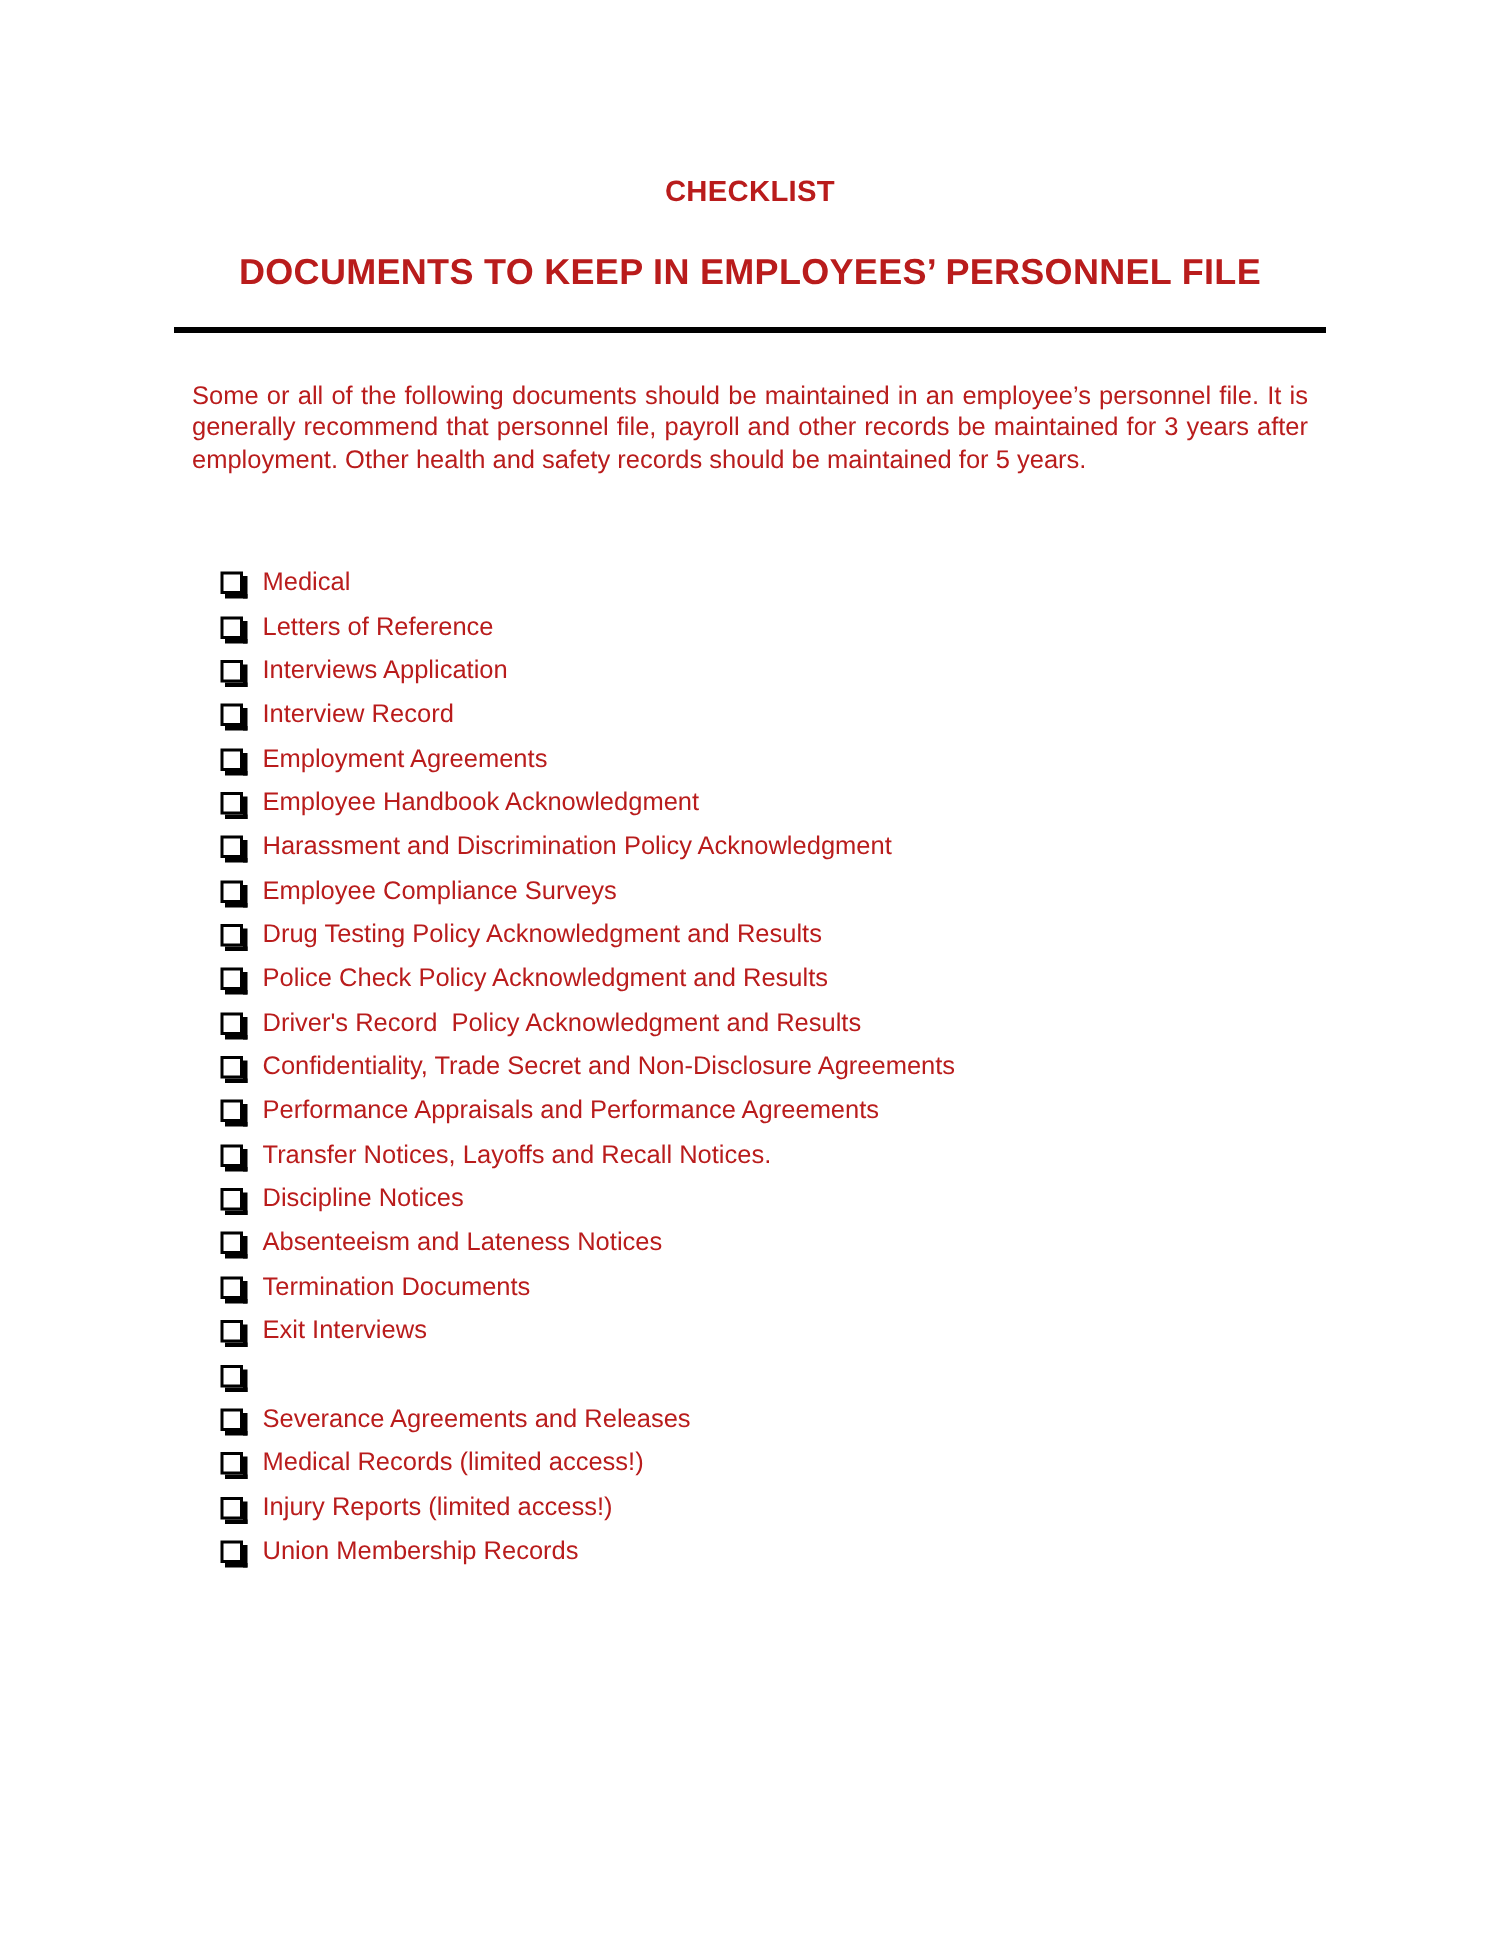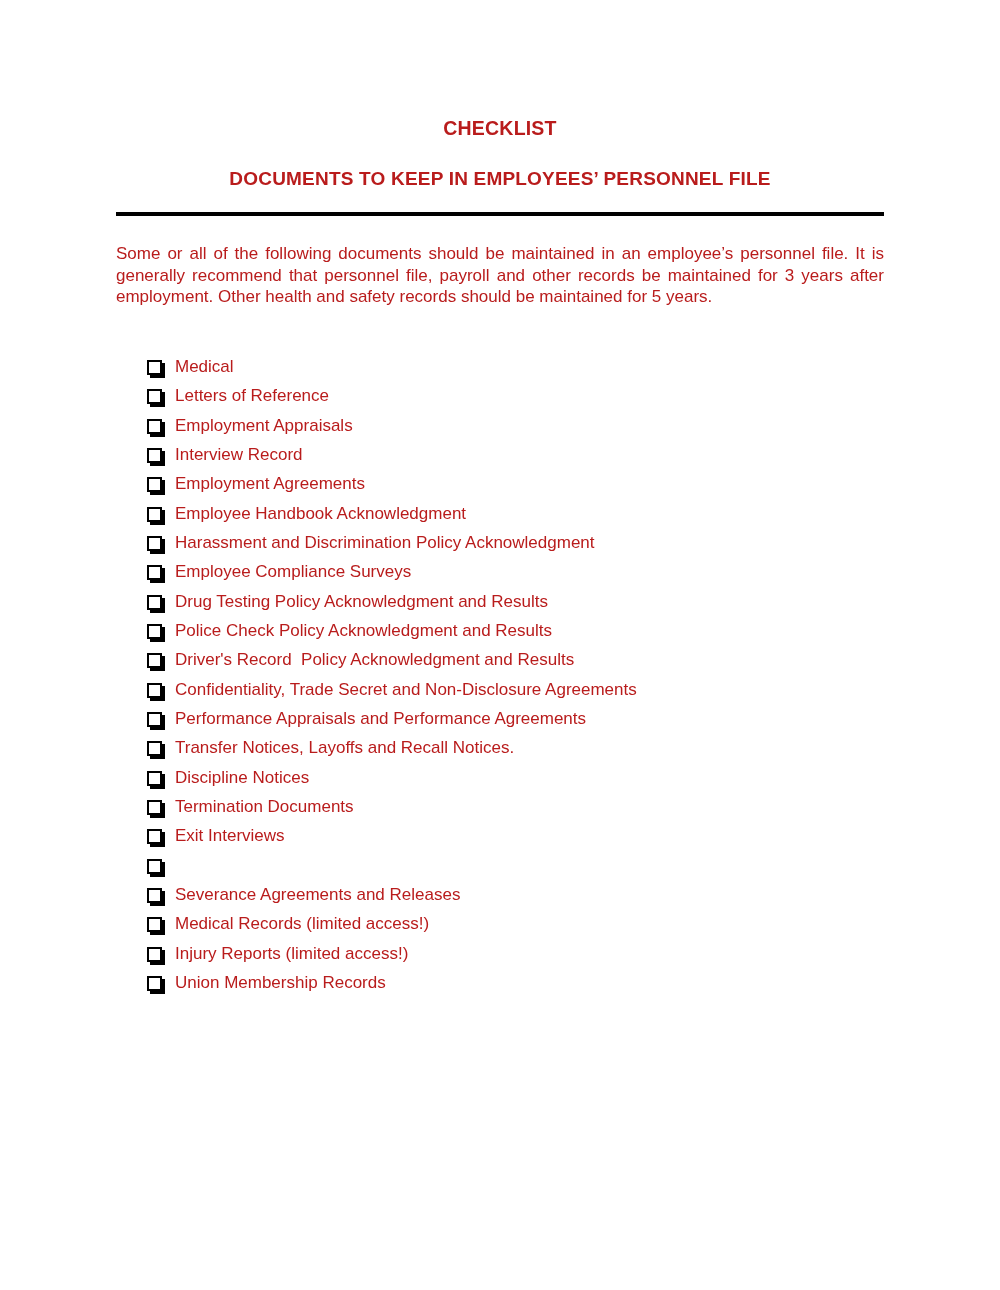--- a/index.html
+++ b/index.html
@@ -31,38 +31,38 @@
     font-size: 19.5px;
     font-weight: bold;
     letter-spacing: 0.2px;
     margin: 0;
     padding-top: 118px;
     line-height: 1.1;
   }
 
   .title-sub {
     text-align: center;
-    font-size: 19px;
+    font-size: 24px;
     font-weight: bold;
     letter-spacing: 0.2px;
     margin: 0;
     padding-top: 30px;
     line-height: 1.1;
   }
 
   .divider {
     margin-top: 22px;
     width: 768px;
     height: 4px;
     background: #000000;
     border: 0;
   }
 
   .intro {
-    margin: 0;
+    margin: 12px;
     padding-top: 19px;
     font-size: 17px;
     line-height: 21.5px;
     text-align: justify;
     text-justify: inter-word;
     hyphens: none;
   }
 
   .checklist {
     list-style: none;
@@ -124,33 +124,34 @@
 
     <h2 class="title-sub">DOCUMENTS TO KEEP IN EMPLOYEES’ PERSONNEL FILE</h2>
 
     <hr class="divider">
 
     <p class="intro">Some or all of the following documents should be maintained in an employee’s personnel file. It is generally recommend that personnel file, payroll and other records be maintained for 3 years after employment. Other health and safety records should be maintained for 5 years.</p>
 
     <ul class="checklist" id="checklist">
         <li class="check-item"><span class="checkbox-icon"><span class="box"></span><span class="shadow-r"></span><span class="shadow-b"></span></span><span>Medical</span></li>
         <li class="check-item"><span class="checkbox-icon"><span class="box"></span><span class="shadow-r"></span><span class="shadow-b"></span></span><span>Letters of Reference</span></li>
-        <li class="check-item"><span class="checkbox-icon"><span class="box"></span><span class="shadow-r"></span><span class="shadow-b"></span></span><span>Employment Appraisals</span></li>
+        <li class="check-item"><span class="checkbox-icon"><span class="box"></span><span class="shadow-r"></span><span class="shadow-b"></span></span><span>Interviews Application</span></li>
         <li class="check-item"><span class="checkbox-icon"><span class="box"></span><span class="shadow-r"></span><span class="shadow-b"></span></span><span>Interview Record</span></li>
         <li class="check-item"><span class="checkbox-icon"><span class="box"></span><span class="shadow-r"></span><span class="shadow-b"></span></span><span>Employment Agreements</span></li>
         <li class="check-item"><span class="checkbox-icon"><span class="box"></span><span class="shadow-r"></span><span class="shadow-b"></span></span><span>Employee Handbook Acknowledgment</span></li>
         <li class="check-item"><span class="checkbox-icon"><span class="box"></span><span class="shadow-r"></span><span class="shadow-b"></span></span><span>Harassment and Discrimination Policy Acknowledgment</span></li>
         <li class="check-item"><span class="checkbox-icon"><span class="box"></span><span class="shadow-r"></span><span class="shadow-b"></span></span><span>Employee Compliance Surveys</span></li>
         <li class="check-item"><span class="checkbox-icon"><span class="box"></span><span class="shadow-r"></span><span class="shadow-b"></span></span><span>Drug Testing Policy Acknowledgment and Results</span></li>
         <li class="check-item"><span class="checkbox-icon"><span class="box"></span><span class="shadow-r"></span><span class="shadow-b"></span></span><span>Police Check Policy Acknowledgment and Results</span></li>
         <li class="check-item"><span class="checkbox-icon"><span class="box"></span><span class="shadow-r"></span><span class="shadow-b"></span></span><span>Driver's Record  Policy Acknowledgment and Results</span></li>
         <li class="check-item"><span class="checkbox-icon"><span class="box"></span><span class="shadow-r"></span><span class="shadow-b"></span></span><span>Confidentiality, Trade Secret and Non-Disclosure Agreements</span></li>
         <li class="check-item"><span class="checkbox-icon"><span class="box"></span><span class="shadow-r"></span><span class="shadow-b"></span></span><span>Performance Appraisals and Performance Agreements</span></li>
         <li class="check-item"><span class="checkbox-icon"><span class="box"></span><span class="shadow-r"></span><span class="shadow-b"></span></span><span>Transfer Notices, Layoffs and Recall Notices.</span></li>
         <li class="check-item"><span class="checkbox-icon"><span class="box"></span><span class="shadow-r"></span><span class="shadow-b"></span></span><span>Discipline Notices</span></li>
+        <li class="check-item"><span class="checkbox-icon"><span class="box"></span><span class="shadow-r"></span><span class="shadow-b"></span></span><span>Absenteeism and Lateness Notices</span></li>
         <li class="check-item"><span class="checkbox-icon"><span class="box"></span><span class="shadow-r"></span><span class="shadow-b"></span></span><span>Termination Documents</span></li>
         <li class="check-item"><span class="checkbox-icon"><span class="box"></span><span class="shadow-r"></span><span class="shadow-b"></span></span><span>Exit Interviews</span></li>
         <li class="check-item"><span class="checkbox-icon"><span class="box"></span><span class="shadow-r"></span><span class="shadow-b"></span></span></li>
         <li class="check-item"><span class="checkbox-icon"><span class="box"></span><span class="shadow-r"></span><span class="shadow-b"></span></span><span>Severance Agreements and Releases</span></li>
         <li class="check-item"><span class="checkbox-icon"><span class="box"></span><span class="shadow-r"></span><span class="shadow-b"></span></span><span>Medical Records (limited access!)</span></li>
         <li class="check-item"><span class="checkbox-icon"><span class="box"></span><span class="shadow-r"></span><span class="shadow-b"></span></span><span>Injury Reports (limited access!)</span></li>
         <li class="check-item"><span class="checkbox-icon"><span class="box"></span><span class="shadow-r"></span><span class="shadow-b"></span></span><span>Union Membership Records</span></li>
       </ul>
 
   </div>

